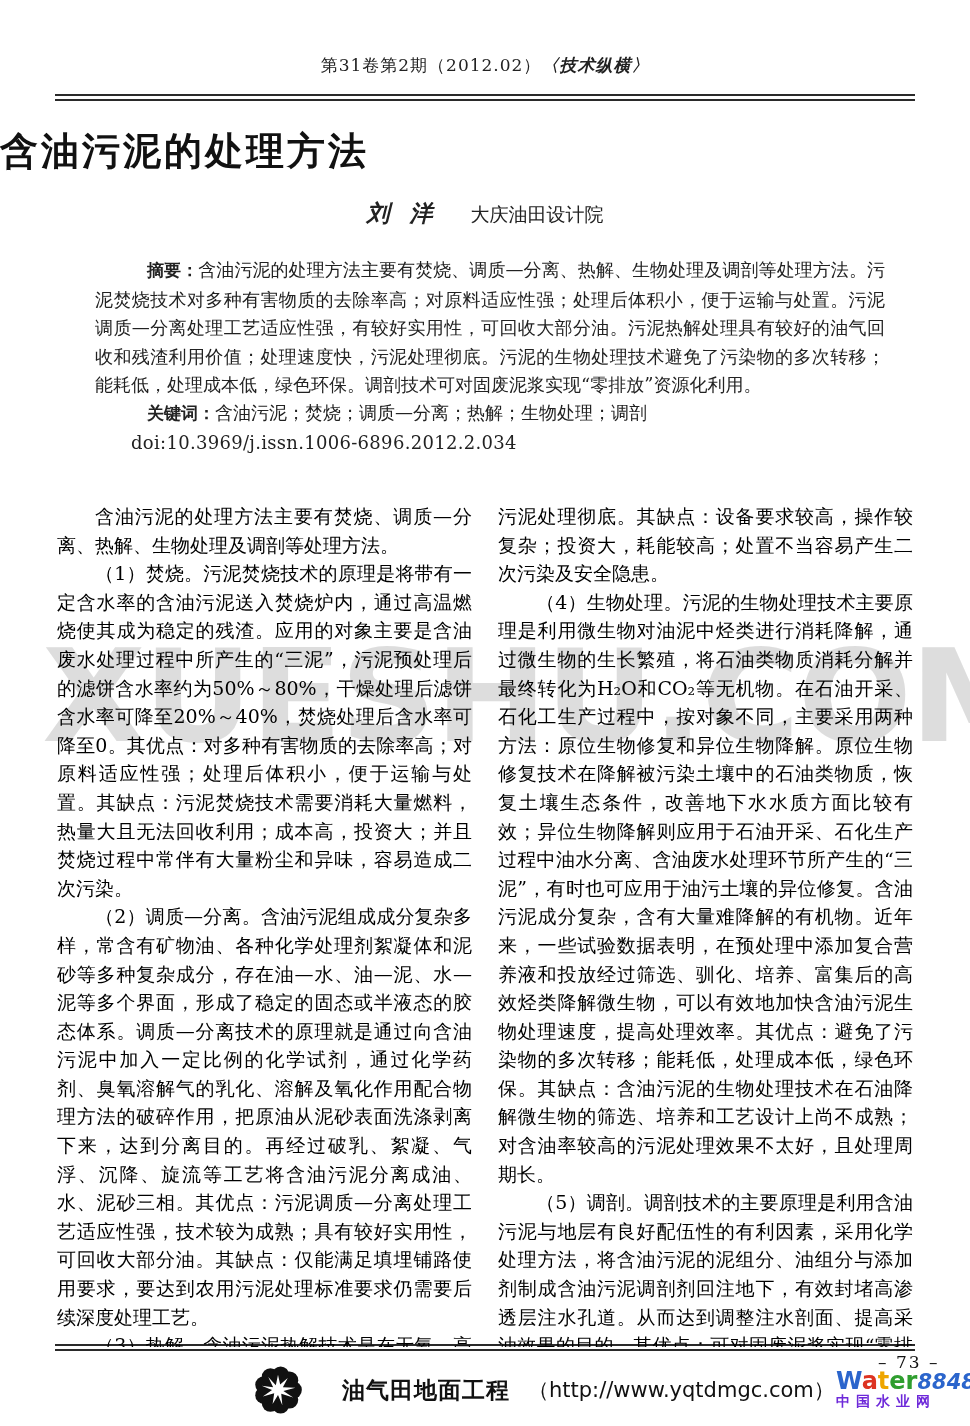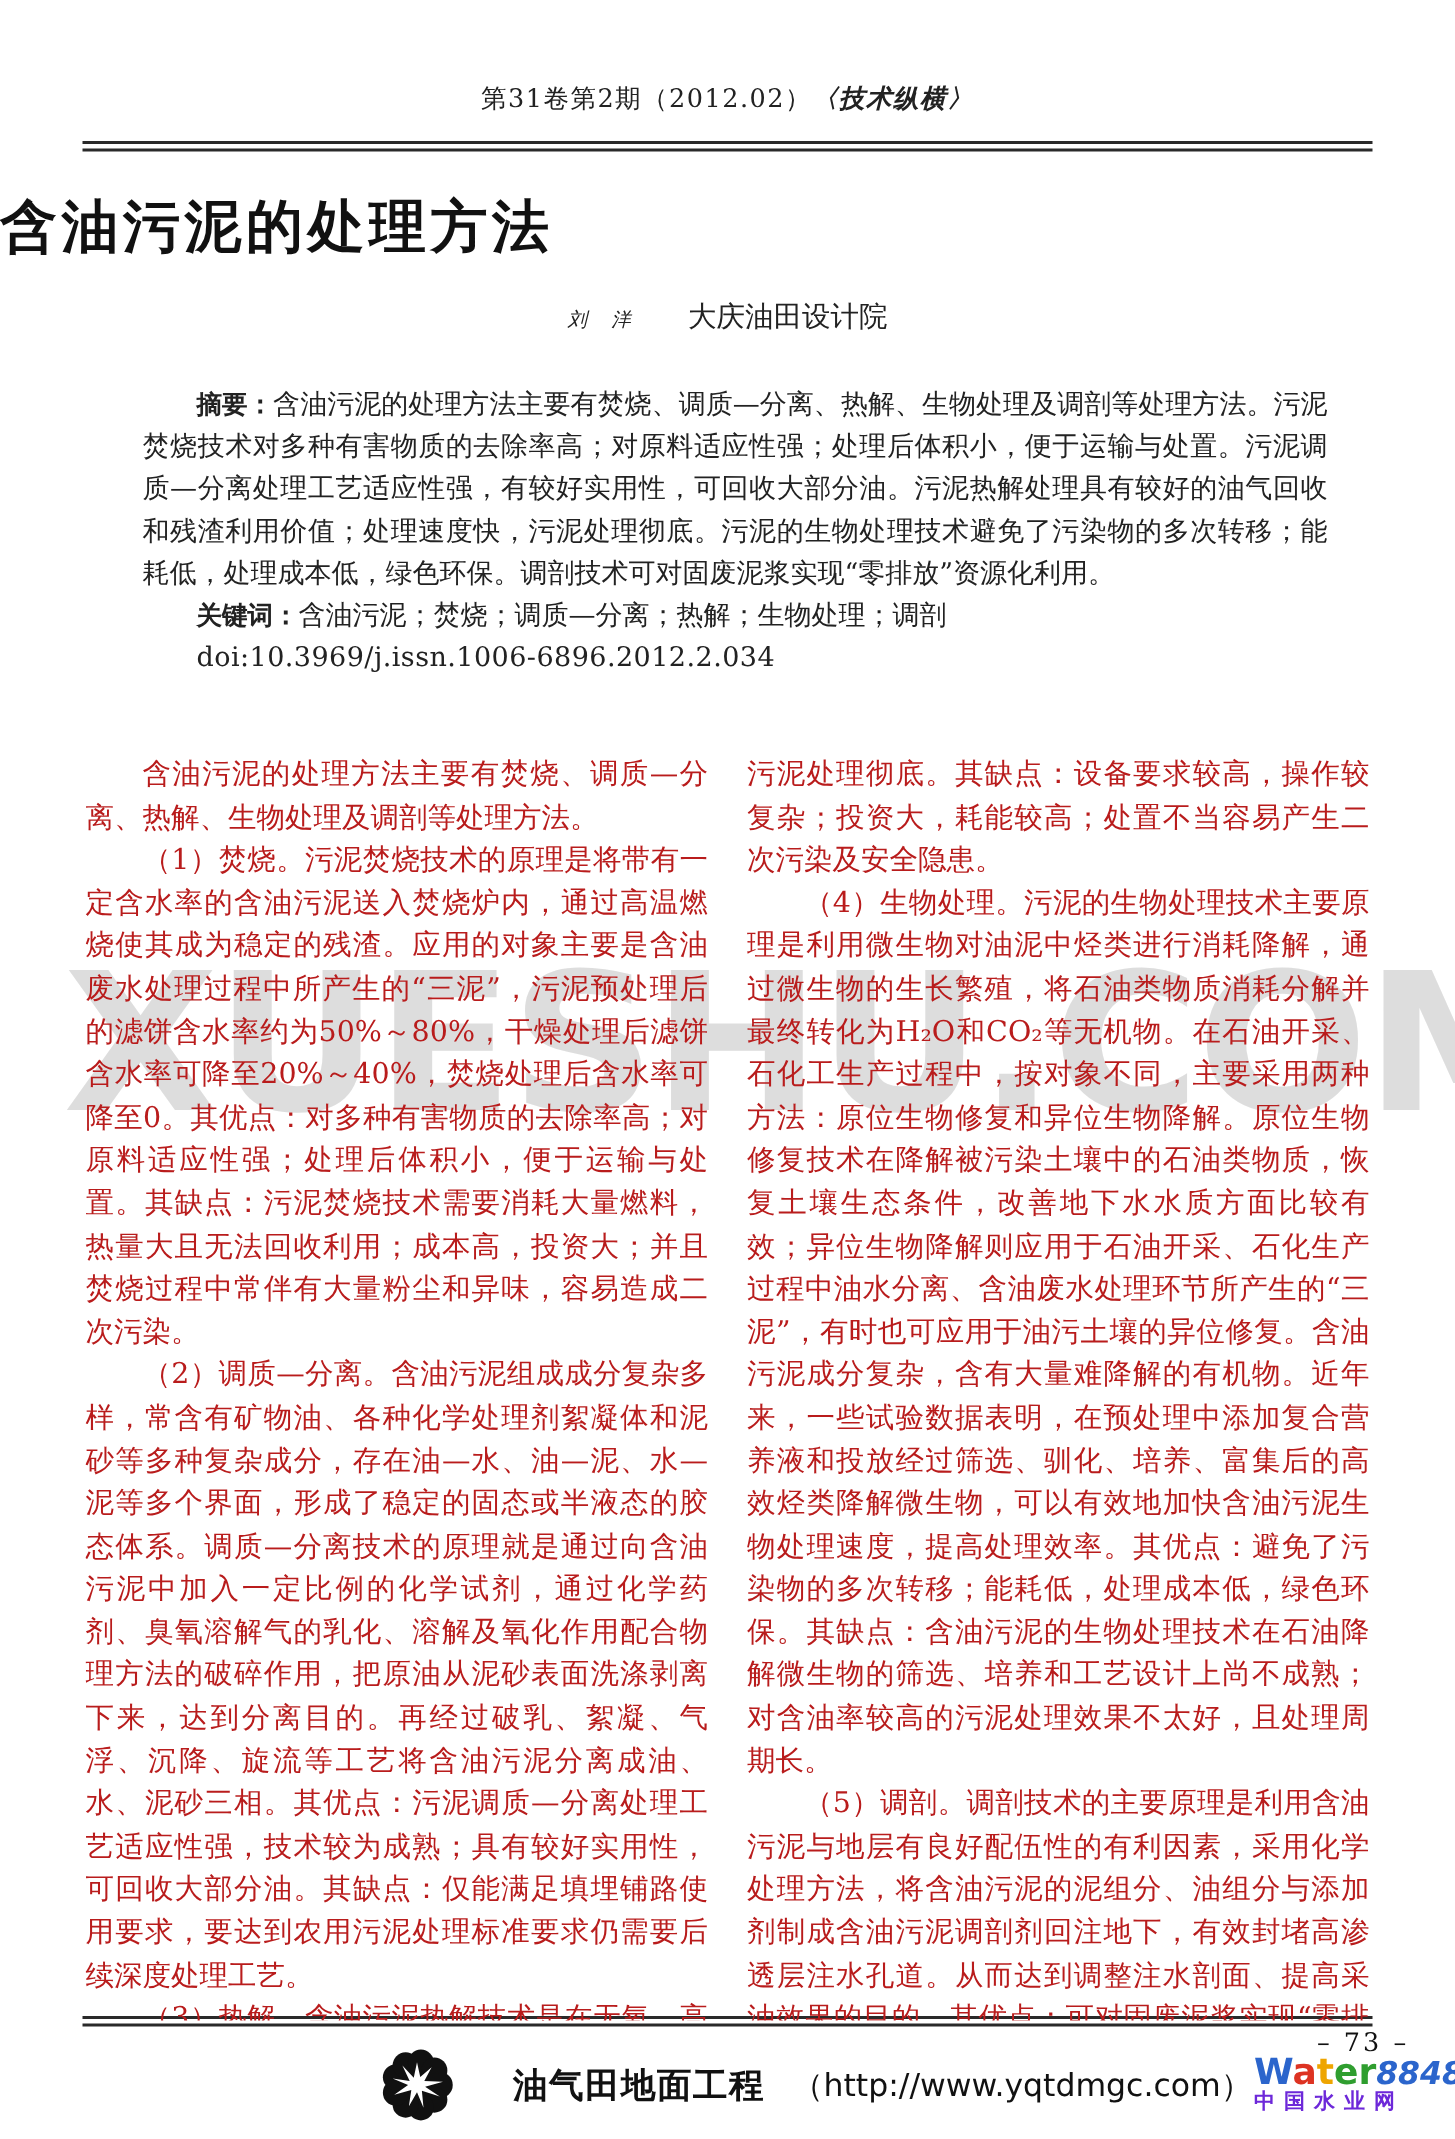--- a/index.html
+++ b/index.html
@@ -26,44 +26,44 @@
   
   .paper-title{
     position:absolute;top:126px;left:0;width:100%;
     text-align:left;font-size:38px;font-weight:bold;
     letter-spacing:3px;color:#111;
   }
   .author-line{
     position:absolute;top:198px;left:0;width:100%;
     text-align:center;font-size:19px;color:#222;
   }
-  .author-name{font-weight:normal;font-size:13px;font-style:italic;letter-spacing:6px;margin-right:26px;}
+  .author-name{font-weight:bold;font-size:23px;font-style:italic;letter-spacing:6px;margin-right:26px;}
   
   .abstract-block{
     position:absolute;top:256px;left:95px;width:790px;
     font-size:18px;line-height:28.2px;text-align:justify;color:#222;
   }
   .abstract-para{margin:0;text-indent:2em;}
   .kw-para{margin:0;text-indent:2em;}
-  .bold-label{font-weight:bold;font-family:Liberation Sans, sans-serif;font-size:17px;}
+  .bold-label{font-weight:bold;font-family:Liberation Mono, monospace;font-size:17px;margin-left:16px;}
   .doi-line{margin:0;text-indent:2em;font-size:18px;letter-spacing:0.3px;}
   
   .watermark{
     position:absolute;top:622px;left:42px;width:900px;
     font-family:"DejaVu Sans","Liberation Sans",sans-serif;
     font-size:128px;font-weight:bold;color:#bdbdbd;opacity:0.5;
     letter-spacing:-2px;transform:scale(1.05,1.0);transform-origin:left top;
     z-index:0;white-space:nowrap;
   }
   
   .columns{
     position:absolute;top:502px;left:57px;width:856px;height:845px;
     display:flex;gap:26px;z-index:1;overflow:hidden;
   }
-  .column{width:415px;font-size:19px;line-height:28.6px;text-align:justify;color:#b91c1c;}
+  .column{width:415px;font-size:19px;line-height:28.6px;text-align:justify;color:#000000;}
   .column p.para{margin:0;text-indent:2em;}
   .column p.para.noindent{text-indent:0;}
   
   .footer-left{
     position:absolute;top:1360px;left:252px;height:60px;
     display:flex;align-items:center;z-index:1;gap:12px;
   }
   .logo-flower{width:52px;height:54px;margin-right:26px;}
   .footer-journal{
     font-family:"DejaVu Sans","Liberation Sans",sans-serif;

